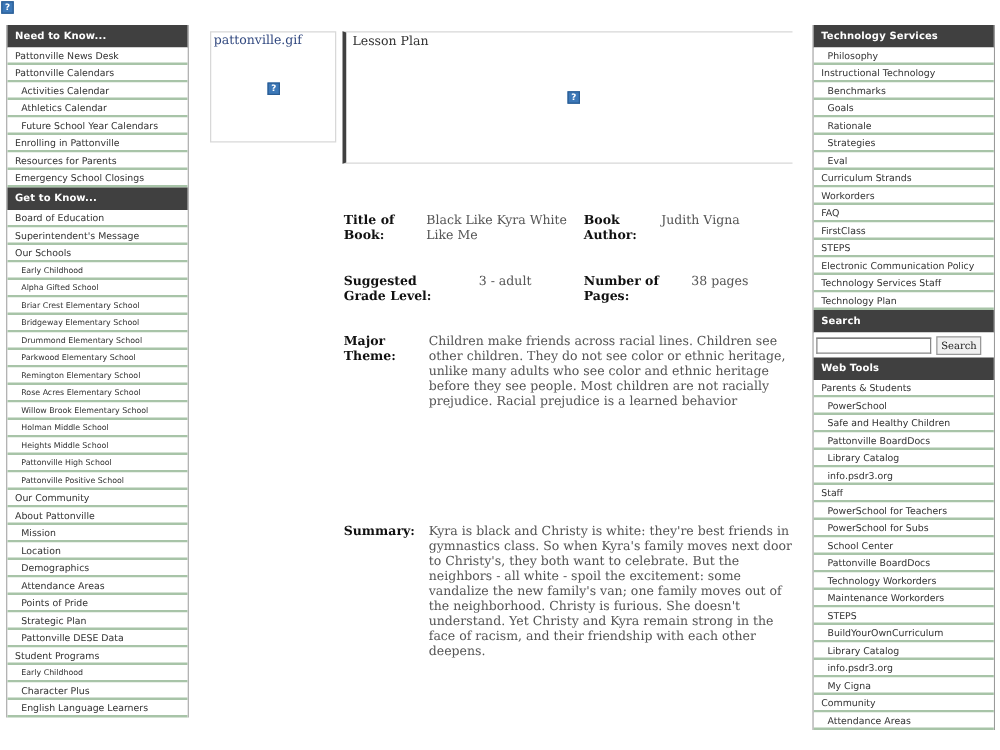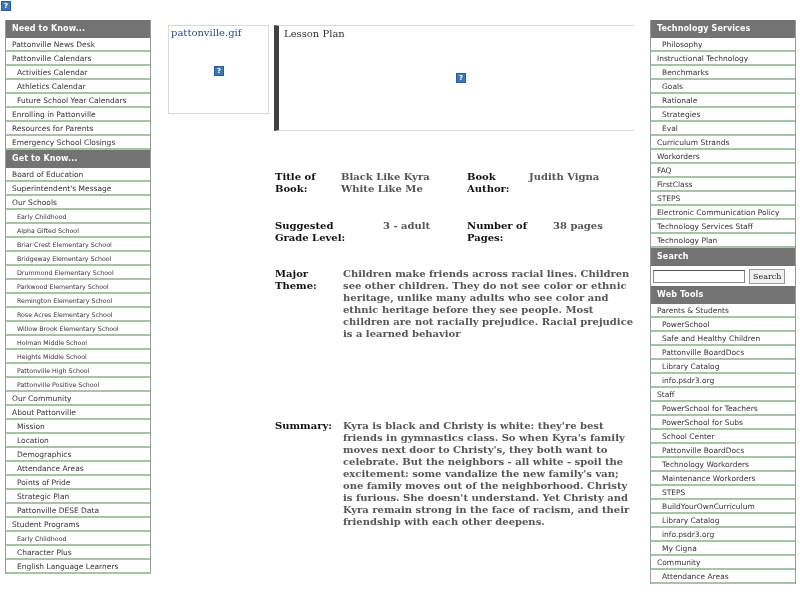--- a/index.html
+++ b/index.html
@@ -12,21 +12,21 @@
       color: #fff; font-size: 7px; line-height: 8px; text-align: center;
       font-family: "DejaVu Sans", sans-serif; font-weight: bold;
     }
     #top-icon { position: absolute; left: 1px; top: 1px; }
 
     
     .sidebar { position: absolute; width: 146px; border-left: 1px solid #9a9a9a; border-right: 1px solid #9a9a9a; }
     #left-sidebar { left: 5px; top: 20px; }
     #right-sidebar { left: 650px; top: 20px; }
     .sb-header {
-      background: #737373; color: #fff; font-weight: bold; font-size: 8px;
+      background: #404040; color: #fff; font-weight: bold; font-size: 8px;
       height: 18px; line-height: 18px; padding-left: 6px; letter-spacing: 0.1px;
     }
     .sb-item {
       font-size: 7.5px; color: #333; height: 14px; line-height: 13px;
       border-bottom: 2px solid #a8c4a8; padding-left: 6px; white-space: nowrap; overflow: hidden;
       background: #fff;
     }
     .sb-item.l1 { padding-left: 11px; }
     .sb-item.l1.small { font-size: 6.3px; }
     .search-row { height: 20px; padding: 3px 2px; display: flex; align-items: center; gap: 4px; background: #fff; }
@@ -39,28 +39,28 @@
     
     #logo-box {
       position: absolute; left: 168px; top: 25px; width: 101px; height: 89px;
       border: 1px solid #d8d8d8;
     }
     #logo-text { position: absolute; left: 2px; top: 1px; font-family: "DejaVu Serif", serif; font-size: 10px; color: #334a80; }
     #logo-img { position: absolute; left: 45px; top: 40px; }
 
     #lesson-box {
       position: absolute; left: 274px; top: 25px; width: 360px; height: 106px;
-      border-top: 1px solid #d8d8d8; border-bottom: 1px solid #d8d8d8; border-left: 5px solid #404040;
+      border-top: 1px solid #d8d8d8; border-bottom: 1px solid #d8d8d8; border-left: 3px solid #404040;
     }
     #lesson-title { position: absolute; left: 5px; top: 2px; font-family: "DejaVu Serif", serif; font-size: 10px; color: #333; }
     #lesson-img { position: absolute; left: 177px; top: 47px; }
 
     .field { position: absolute; font-family: "DejaVu Serif", serif; font-size: 10px; line-height: 12px; }
     .lbl { font-weight: bold; color: #111; }
-    .val { color: #555; font-weight: bold; }
+    .val { color: #555; }
   </style>
 </head>
 <body>
 
 <span id="top-icon" class="broken-img">?</span>
 
 <nav id="left-sidebar" class="sidebar">
   <div class="sb-header">Need to Know...</div>
   <div id="ls0">
       <div class="sb-item">Pattonville News Desk</div>

